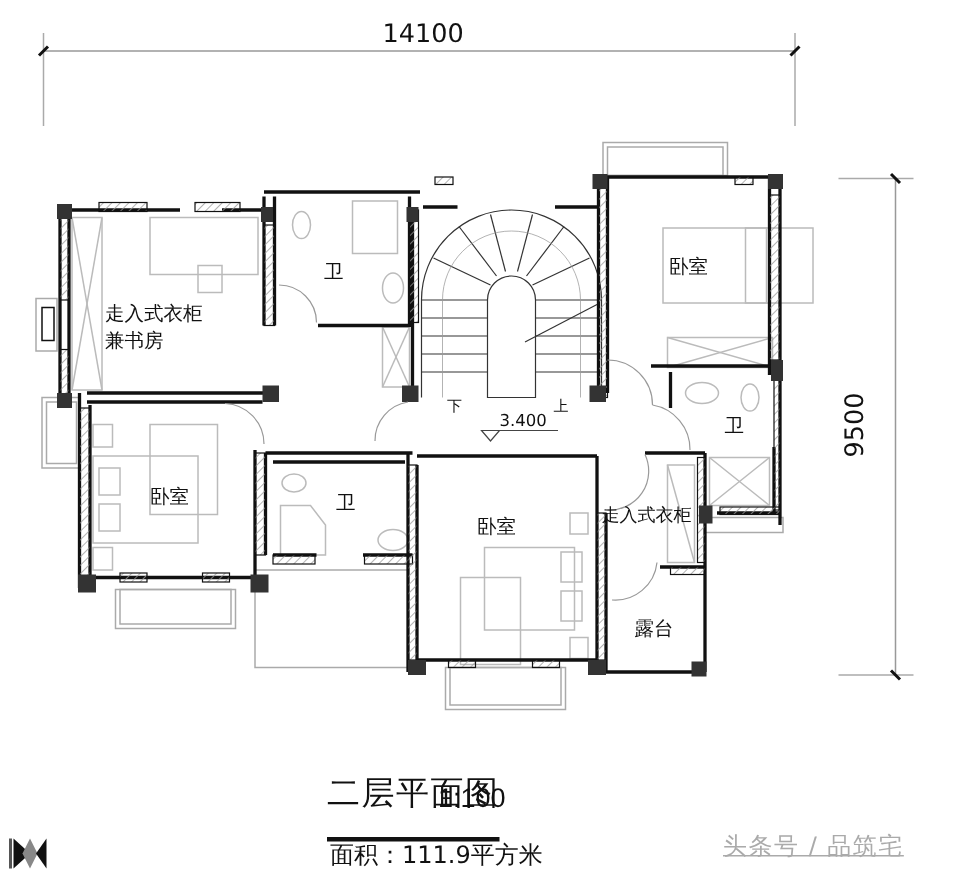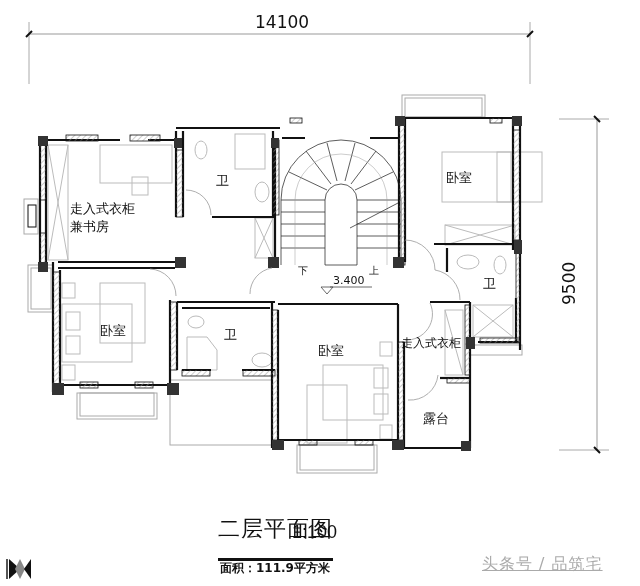--- a/index.html
+++ b/index.html
@@ -2,21 +2,21 @@
 <html><head>
 <meta charset="utf-8">
 <style>
   html,body{margin:0;padding:0;background:#fff;}
   body{width:640px;height:586px;position:relative;overflow:hidden;font-family:"DejaVu Sans",sans-serif;}
   svg{position:absolute;left:0;top:0;}
   .lbl{font-family:"DejaVu Sans",sans-serif;fill:#111;}
   .title-wrap{position:absolute;left:218px;top:514px;}
   .title{font-family:"DejaVu Sans",sans-serif;font-size:22px;color:#111;border-bottom:3px solid #111;padding-bottom:14px;display:inline-block;letter-spacing:1px;}
   .scale{position:absolute;left:292px;top:522px;font-size:18px;color:#111;font-family:"Liberation Sans",sans-serif;}
-  .area{position:absolute;left:220px;top:560px;font-size:12px;color:#111;font-weight:bold;}
+  .area{position:absolute;left:220px;top:560px;font-size:16px;color:#111;}
   .watermark{position:absolute;left:482px;top:554px;font-size:16px;color:#aaa;letter-spacing:1px;text-decoration:underline;}
   .logo{position:absolute;left:6px;top:557px;}
 </style>
 </head>
 <body>
 
 <svg width="640" height="586" viewBox="0 0 640 586">
   <defs>
     <pattern id="hatch" width="4" height="4" patternUnits="userSpaceOnUse" patternTransform="rotate(45)">
       <line x1="0" y1="0" x2="0" y2="4" stroke="#999" stroke-width="1"></line>

